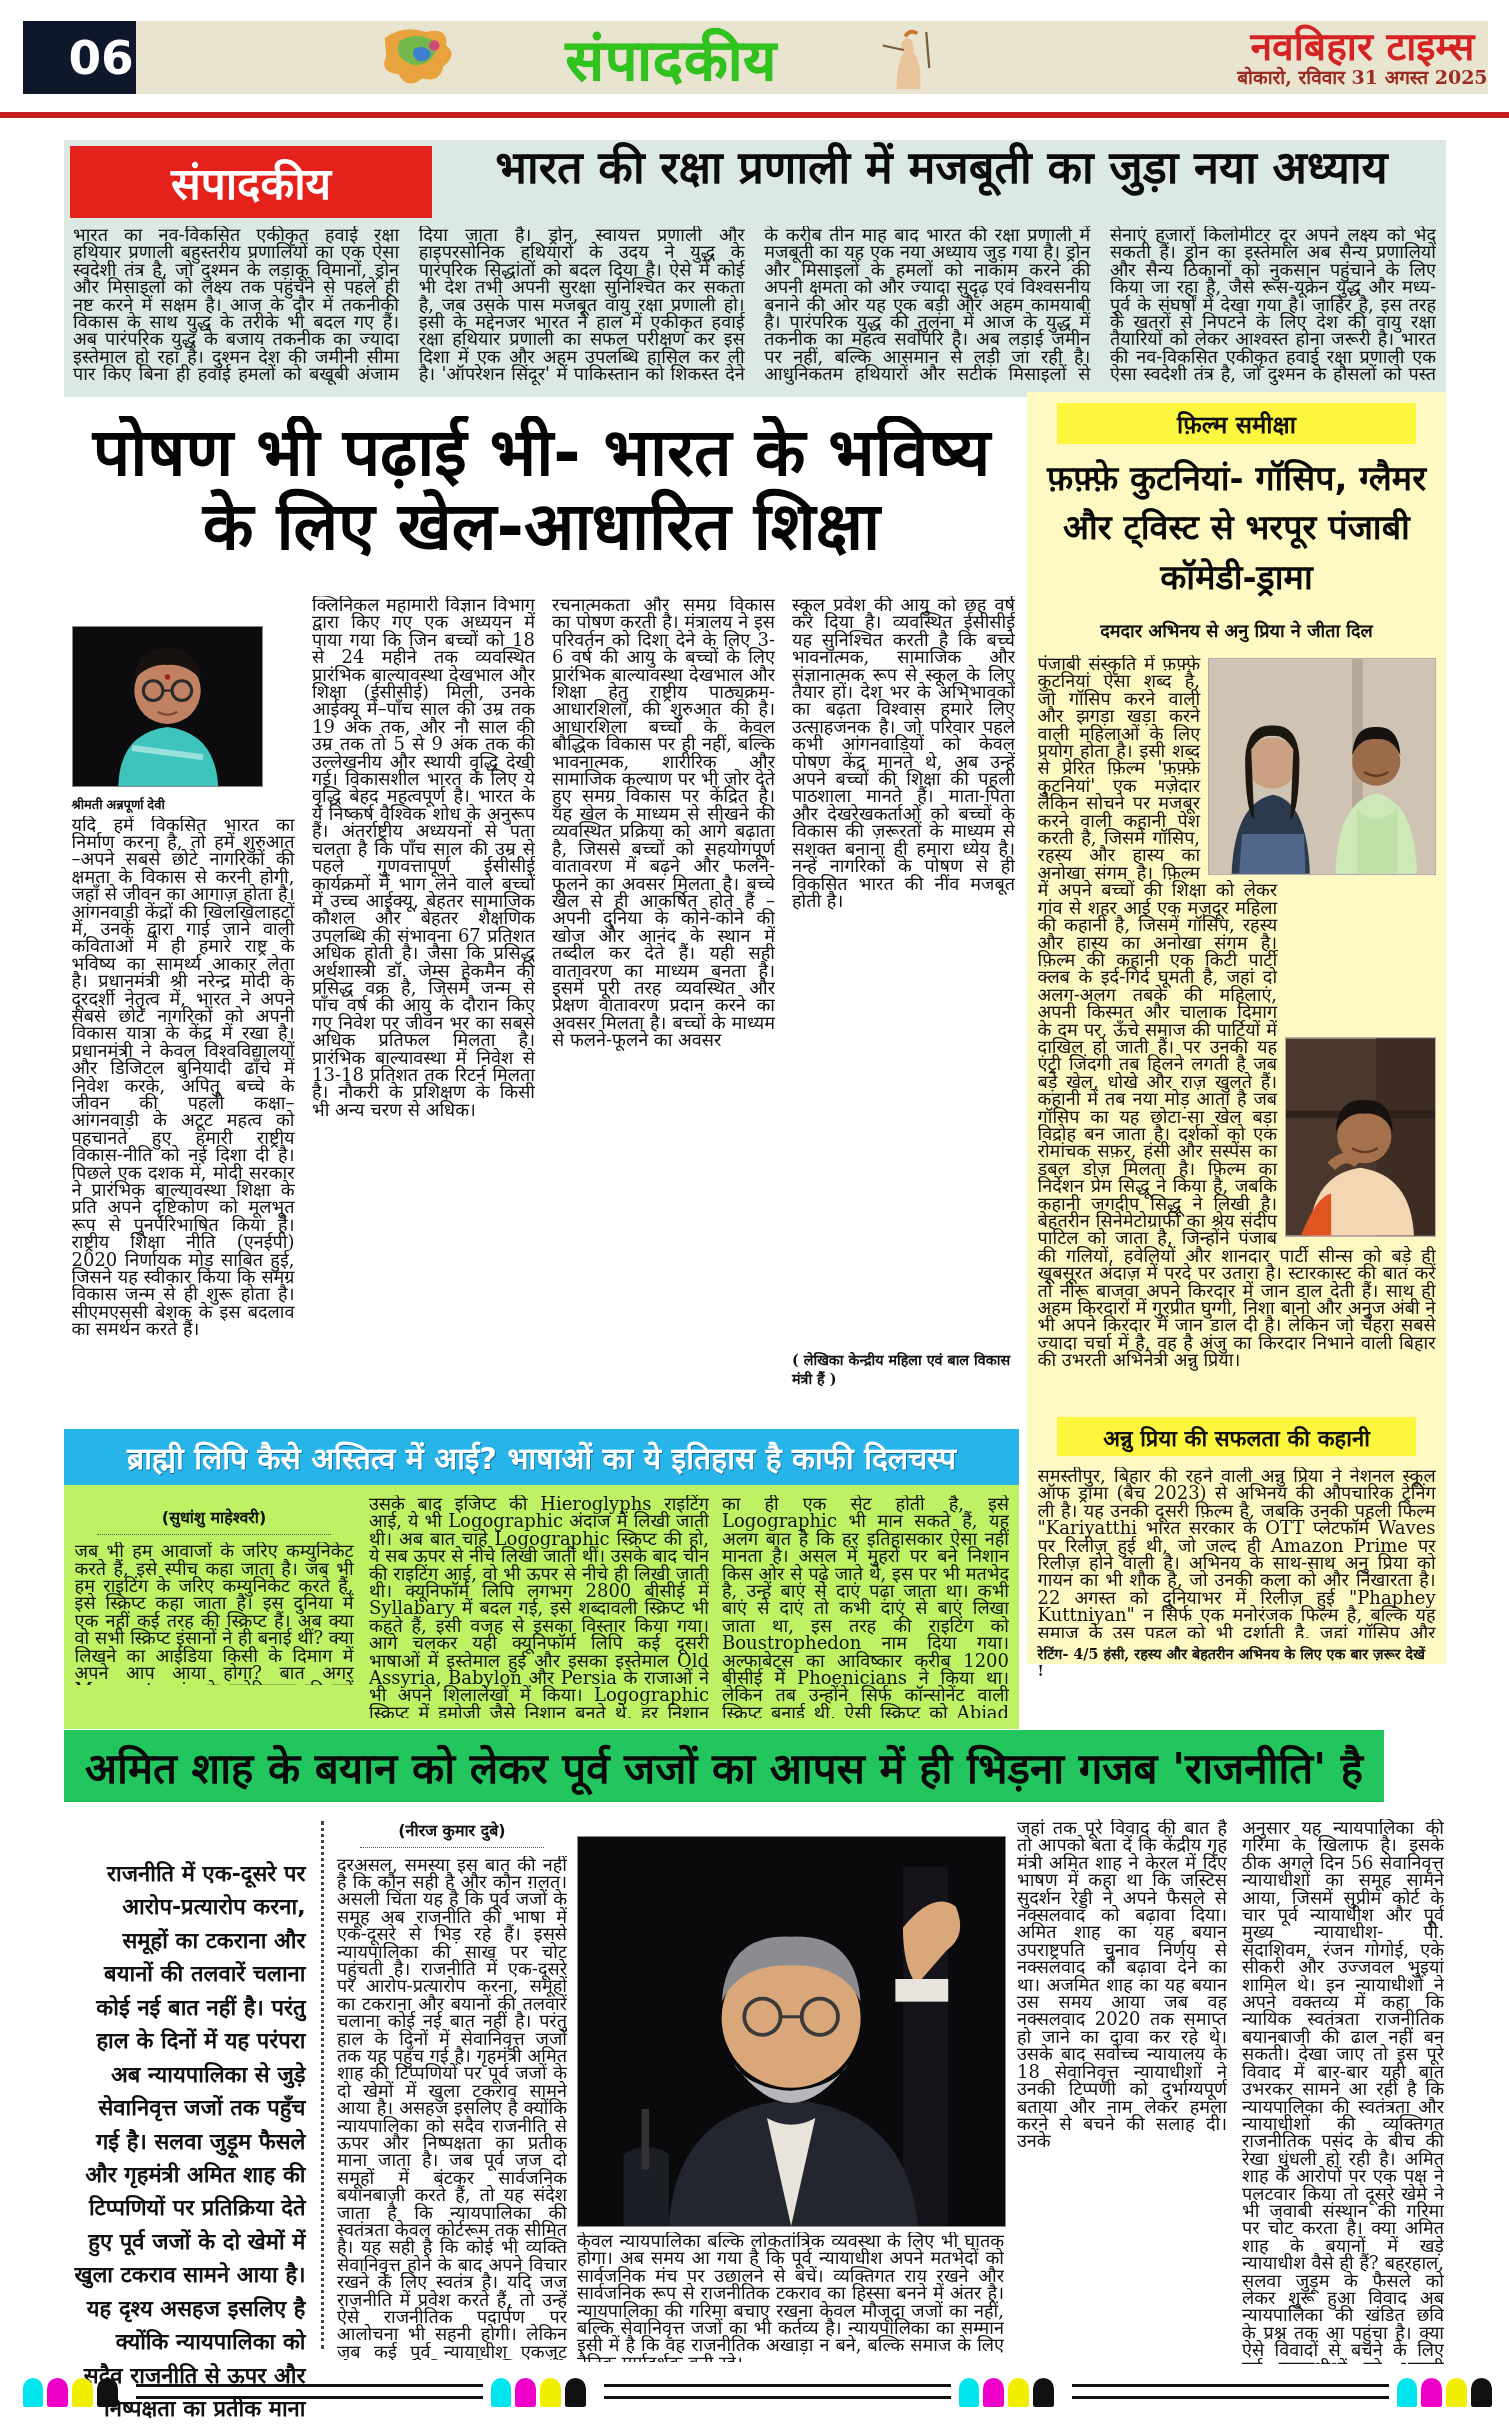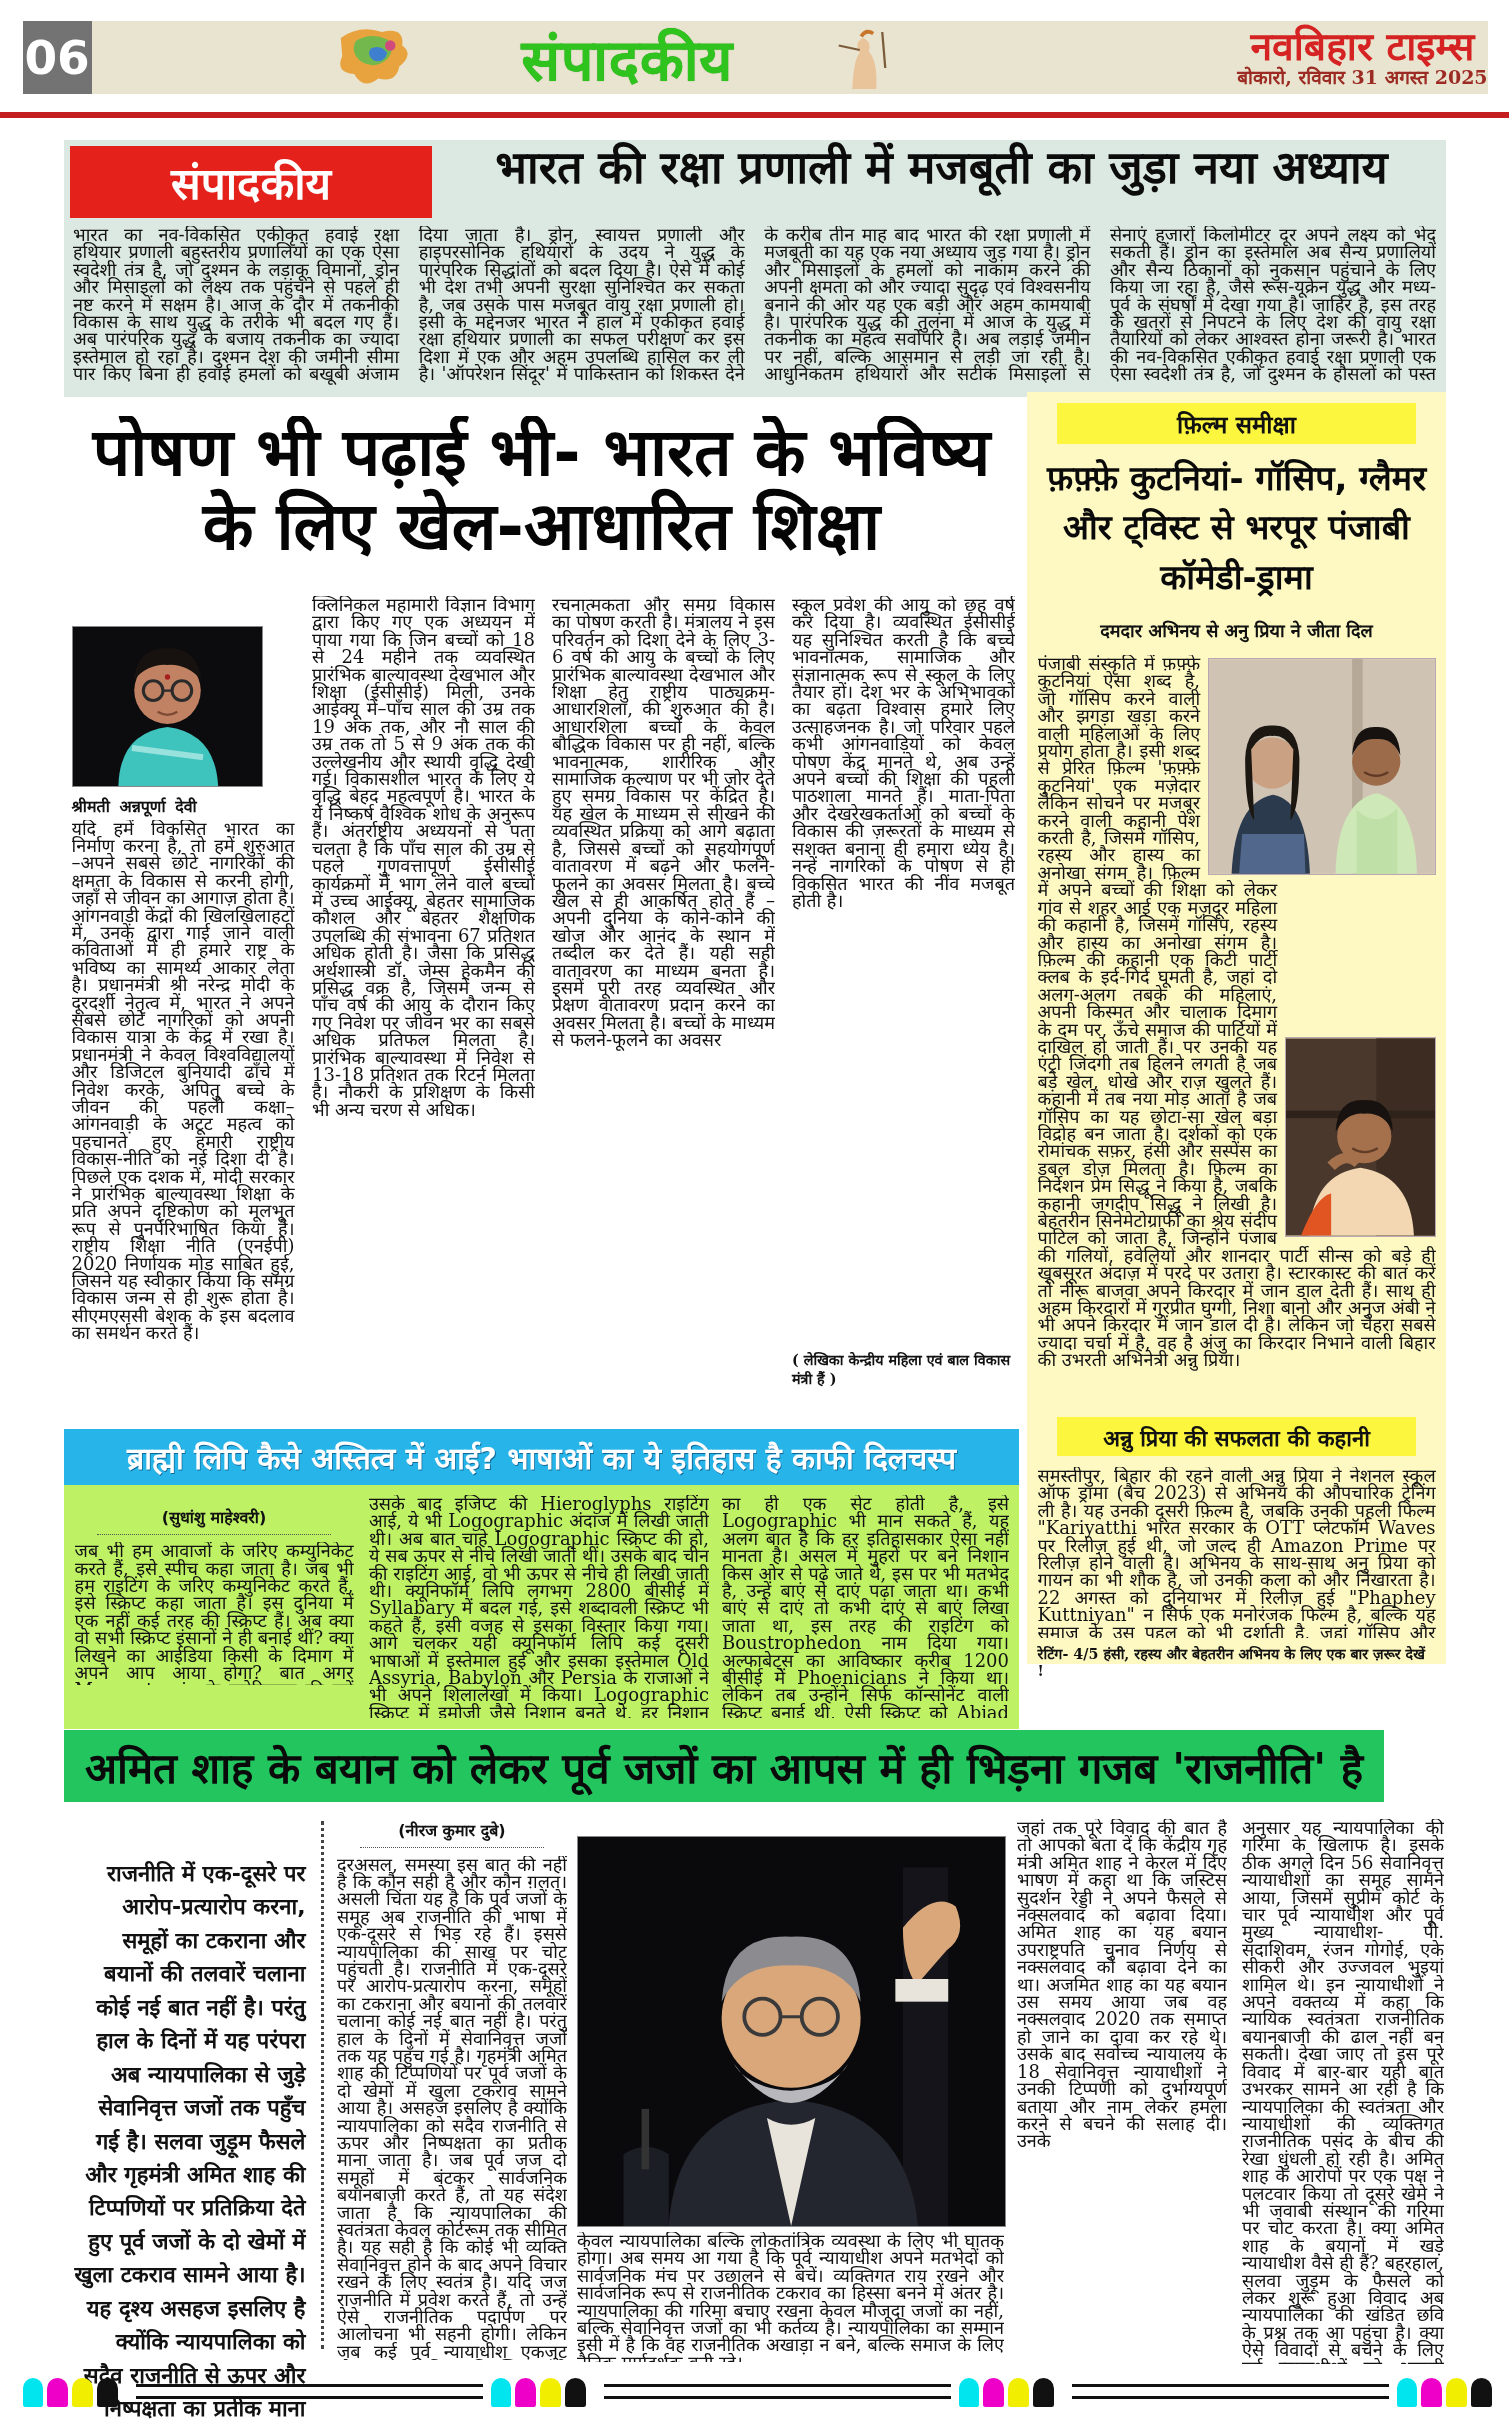--- a/index.html
+++ b/index.html
@@ -8,38 +8,38 @@
     font-family:"DejaVu Serif","Liberation Serif",serif;color:#111;
     -webkit-font-smoothing:antialiased;
   }
   .abs{position:absolute;}
   .hd{font-family:"DejaVu Sans","Liberation Sans",sans-serif;font-weight:bold;}
   .just{text-align:justify;overflow:hidden;}
   .body-txt{font-size:18px;line-height:17.4px;}
 
   
   .masthead-bar{left:22.6px;top:21px;width:1465px;height:73px;background:#e9e4cf;display:flex;align-items:center;}
-  .pageno{width:69px;height:73px;background:#737373;color:#fff;display:flex;align-items:center;justify-content:center;font-size:47px;}
+  .pageno{width:69px;height:73px;background:#0f172a;color:#fff;display:flex;align-items:center;justify-content:center;font-size:47px;padding-left:44px;}
   .section-title{color:#2fc41d;font-size:57px;letter-spacing:0.8px;text-shadow:0 0 0.8px #1d8a10;}
   .mast-right{margin-left:auto;text-align:center;line-height:1.05;}
   .mast-name{color:#d42322;font-size:39px;}
   .mast-date{color:#9b2b23;font-size:19px;font-weight:bold;}
   .red-rule{left:0;top:112px;width:1510px;height:6px;background:#c51e20;}
 
   
   .ed-block{left:64px;top:140px;width:1382px;height:257px;background:#dce8e2;}
   .ed-label{left:6px;top:6px;width:362px;height:72px;background:#e5211c;color:#fff;display:flex;align-items:center;justify-content:center;font-size:44px;}
   .ed-headline{left:381px;top:4.5px;width:993px;font-size:45px;line-height:1.0;text-align:center;color:#0c0c0c;}
   .ed-body{left:9px;top:86px;width:1363px;height:165px;column-count:4;column-gap:19.6px;}
 
   
   .nut-block{left:64px;top:411px;width:955px;height:1008px;background:#fff;}
   .nut-headline{left:0;top:4.5px;width:955px;height:175px;font-size:66px;line-height:1.13;text-align:center;color:#050505;overflow:hidden;}
   .nut-col{top:185px;height:812px;}
-  .author-name{font-size:16px;font-weight:bold;margin:7.5px 0 3px 0;font-family:Liberation Mono, monospace;}
+  .author-name{font-size:13px;font-weight:bold;margin:7.5px 0 3px 0;font-family:Liberation Sans, sans-serif;}
   .endnote{font-weight:bold;font-size:14.3px;line-height:19px;}
 
   
   .fr-block{left:1027px;top:392px;width:419px;height:1272px;background:#fef9c3;}
   .fr-tag{left:30px;top:10.6px;width:359px;height:41px;background:#fdf63e;display:flex;align-items:center;justify-content:center;font-size:24px;}
   .fr-headline{left:7.5px;top:62px;width:404px;font-size:34px;line-height:1.45;text-align:center;color:#0a0a0a;}
   .fr-subhead{left:7.5px;top:226px;width:404px;font-size:18px;text-align:center;}
   .fr-body{left:10.6px;top:263px;width:398px;height:755px;}
   .fr-photo1{float:right;width:226px;height:215px;margin:3px 0 6px 7.5px;border:0.8px solid #b9a8b2;}
   .fr-photo2{float:right;clear:right;width:149px;height:198px;margin:156px 0 6px 7.5px;border:0.8px solid #b9a8b2;}

